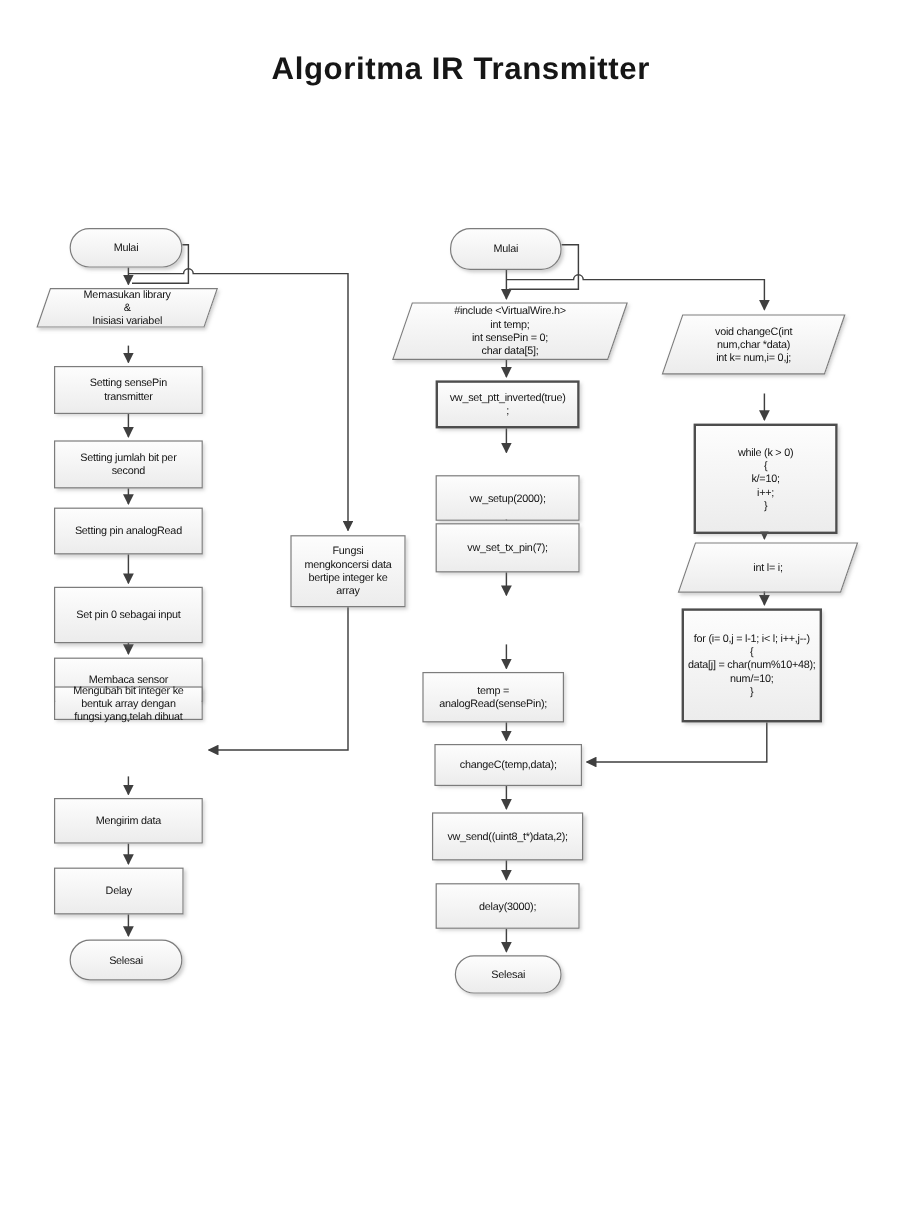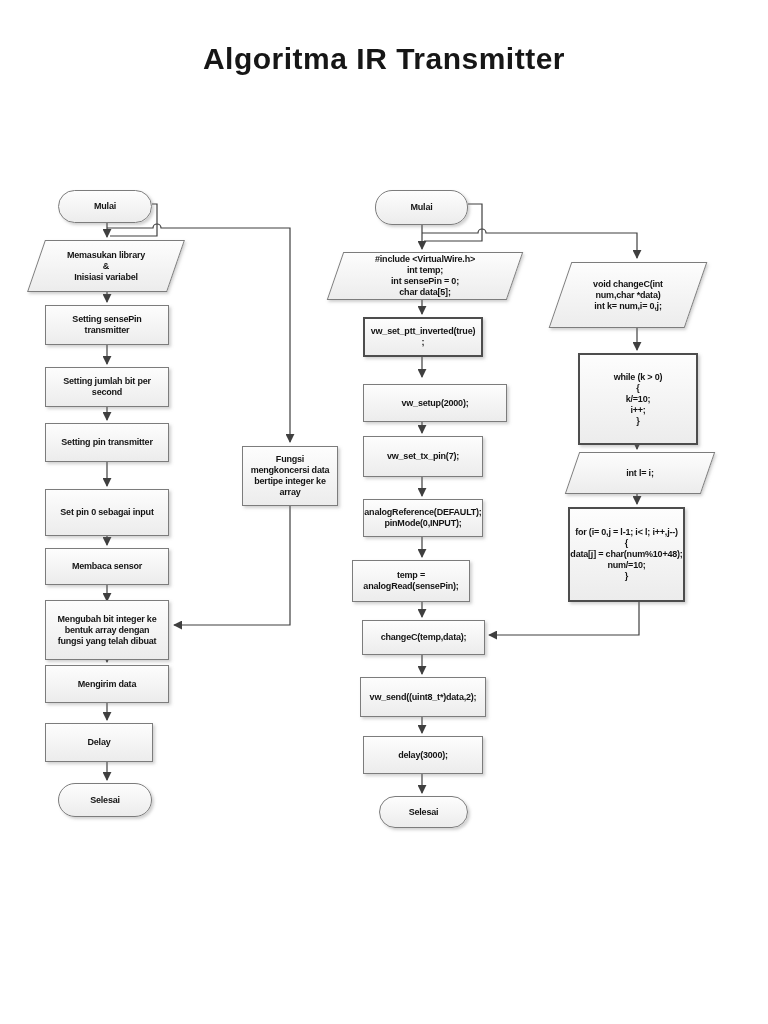--- a/index.html
+++ b/index.html
@@ -1,23 +1,23 @@
 <!DOCTYPE html>
 <html><head>
 <meta charset="utf-8">
 <style>
   html,body{margin:0;padding:0;background:#ffffff;}
   .page{position:relative;width:768px;height:1024px;background:#ffffff;overflow:hidden;
         font-family:"Liberation Sans",sans-serif;}
   .title{position:absolute;left:0;top:42px;width:100%;text-align:center;
-         font-size:30px;font-weight:bold;color:#161616;letter-spacing:0.5px;}
+         font-size:26px;font-weight:bold;color:#161616;letter-spacing:0.5px;}
   svg.wires{position:absolute;left:0;top:0;pointer-events:none;}
   .node{position:absolute;display:flex;align-items:center;justify-content:center;box-sizing:border-box;}
   .txt{position:relative;z-index:2;white-space:pre-line;text-align:center;
-       font-size:9px;line-height:11px;font-weight:bold;color:#131313;letter-spacing:-0.2px;}
+       font-size:9px;line-height:11px;font-weight:normal;color:#131313;letter-spacing:-0.2px;}
   .rect{background:linear-gradient(180deg,#fdfdfd 0%,#ececec 100%);
         border:1px solid #7c7c7c;box-shadow:2px 2px 3px rgba(120,120,120,0.35);}
   .rect.thick{border:2px solid #4d4d4d;}
   .stadium{background:linear-gradient(180deg,#fdfdfd 0%,#ececec 100%);
         border:1px solid #7c7c7c;border-radius:17px;box-shadow:2px 2px 3px rgba(120,120,120,0.35);}
   .para{background:none;border:none;}
   .para .bg{position:absolute;left:0;top:0;right:0;bottom:0;z-index:1;
         transform:skewX(-19deg);
         background:linear-gradient(180deg,#fdfdfd 0%,#ececec 100%);
         border:1px solid #7c7c7c;box-shadow:2px 2px 3px rgba(120,120,120,0.35);}
@@ -68,50 +68,50 @@
       <path d="M637,428 L637,449" marker-end="url(#arrow)"></path>
       <path d="M637,482 L637,504" marker-end="url(#arrow)"></path>
       <path d="M639,602 V635 H489" marker-end="url(#arrow)"></path>
     </g>
   </svg>
 
   <div class="node stadium" style="left:58px;top:190px;width:94px;height:33px">
     <span class="txt">Mulai</span>
     </div>
 
-  <div class="node para" style="left:36px;top:240px;width:140px;height:52px">
+  <div class="node para" style="left:36px;top:240px;width:140px;height:33px">
     <i class="bg"></i>
     <span class="txt">Memasukan library
 &amp;
 Inisiasi variabel</span>
     </div>
 
   <div class="node rect" style="left:45px;top:305px;width:124px;height:40px">
     <span class="txt">Setting sensePin
 transmitter</span>
     </div>
 
   <div class="node rect" style="left:45px;top:367px;width:124px;height:40px">
     <span class="txt">Setting jumlah bit per
 second</span>
     </div>
 
   <div class="node rect" style="left:45px;top:423px;width:124px;height:39px">
-    <span class="txt">Setting pin transmitter</span>
+    <span class="txt">Setting pin analogRead</span>
     </div>
 
   <div class="node rect" style="left:45px;top:489px;width:124px;height:47px">
     <span class="txt">Set pin 0 sebagai input</span>
     </div>
 
   <div class="node rect" style="left:45px;top:548px;width:124px;height:37px">
     <span class="txt">Membaca sensor</span>
     </div>
 
-  <div class="node rect" style="left:45px;top:600px;width:124px;height:60px">
+  <div class="node rect" style="left:45px;top:572px;width:124px;height:28px">
     <span class="txt">Mengubah bit integer ke
 bentuk array dengan
 fungsi yang telah dibuat</span>
     </div>
 
   <div class="node rect" style="left:45px;top:665px;width:124px;height:38px">
     <span class="txt">Mengirim data</span>
     </div>
 
   <div class="node rect" style="left:45px;top:723px;width:108px;height:39px">
@@ -139,32 +139,28 @@
 int temp;
 int sensePin = 0;
 char data[5];</span>
     </div>
 
   <div class="node rect thick" style="left:363px;top:317px;width:120px;height:40px">
     <span class="txt">vw_set_ptt_inverted(true)
 ;</span>
     </div>
 
-  <div class="node rect" style="left:363px;top:384px;width:144px;height:38px">
+  <div class="node rect" style="left:363px;top:396px;width:120px;height:38px">
     <span class="txt">vw_setup(2000);</span>
     </div>
 
   <div class="node rect" style="left:363px;top:436px;width:120px;height:41px">
     <span class="txt">vw_set_tx_pin(7);</span>
     </div>
 
-  <div class="node rect" style="left:363px;top:499px;width:120px;height:38px">
-    <span class="txt">analogReference(DEFAULT);
-pinMode(0,INPUT);</span>
-    </div>
 
   <div class="node rect" style="left:352px;top:560px;width:118px;height:42px">
     <span class="txt">temp = analogRead(sensePin);</span>
     </div>
 
   <div class="node rect" style="left:362px;top:620px;width:123px;height:35px">
     <span class="txt">changeC(temp,data);</span>
     </div>
 
   <div class="node rect" style="left:360px;top:677px;width:126px;height:40px">
@@ -172,21 +168,21 @@
     </div>
 
   <div class="node rect" style="left:363px;top:736px;width:120px;height:38px">
     <span class="txt">delay(3000);</span>
     </div>
 
   <div class="node stadium" style="left:379px;top:796px;width:89px;height:32px">
     <span class="txt">Selesai</span>
     </div>
 
-  <div class="node para" style="left:560px;top:262px;width:136px;height:66px">
+  <div class="node para" style="left:560px;top:262px;width:136px;height:50px">
     <i class="bg"></i>
     <span class="txt">void changeC(int
 num,char *data)
 int k= num,i= 0,j;</span>
     </div>
 
   <div class="node rect thick" style="left:578px;top:353px;width:120px;height:92px">
     <span class="txt">while (k &gt; 0)
 {
 k/=10;

